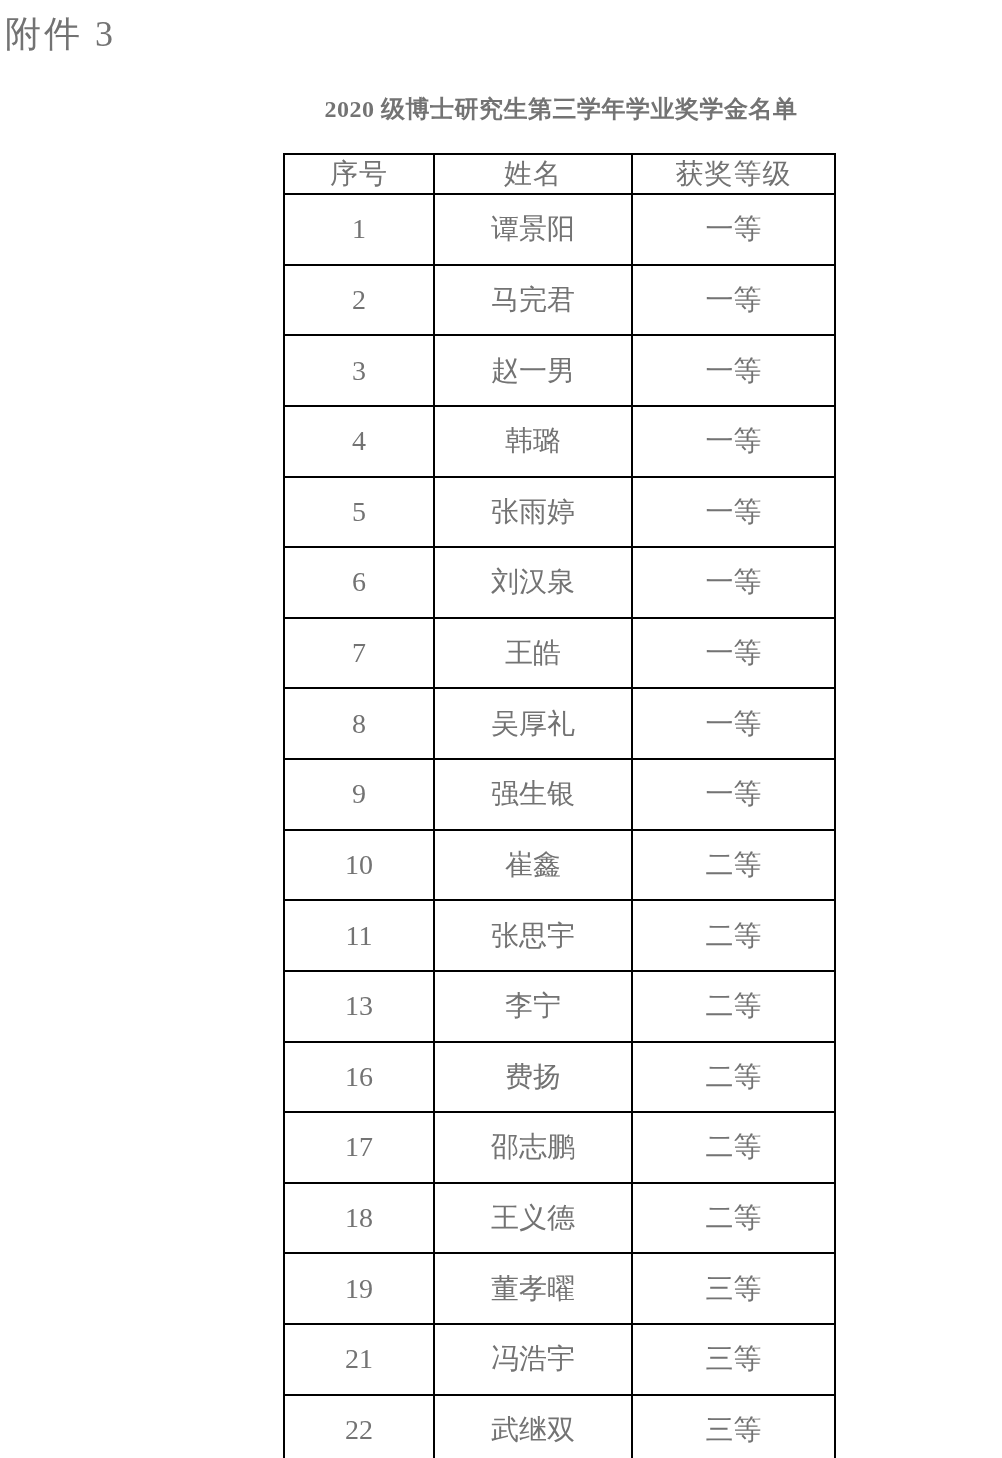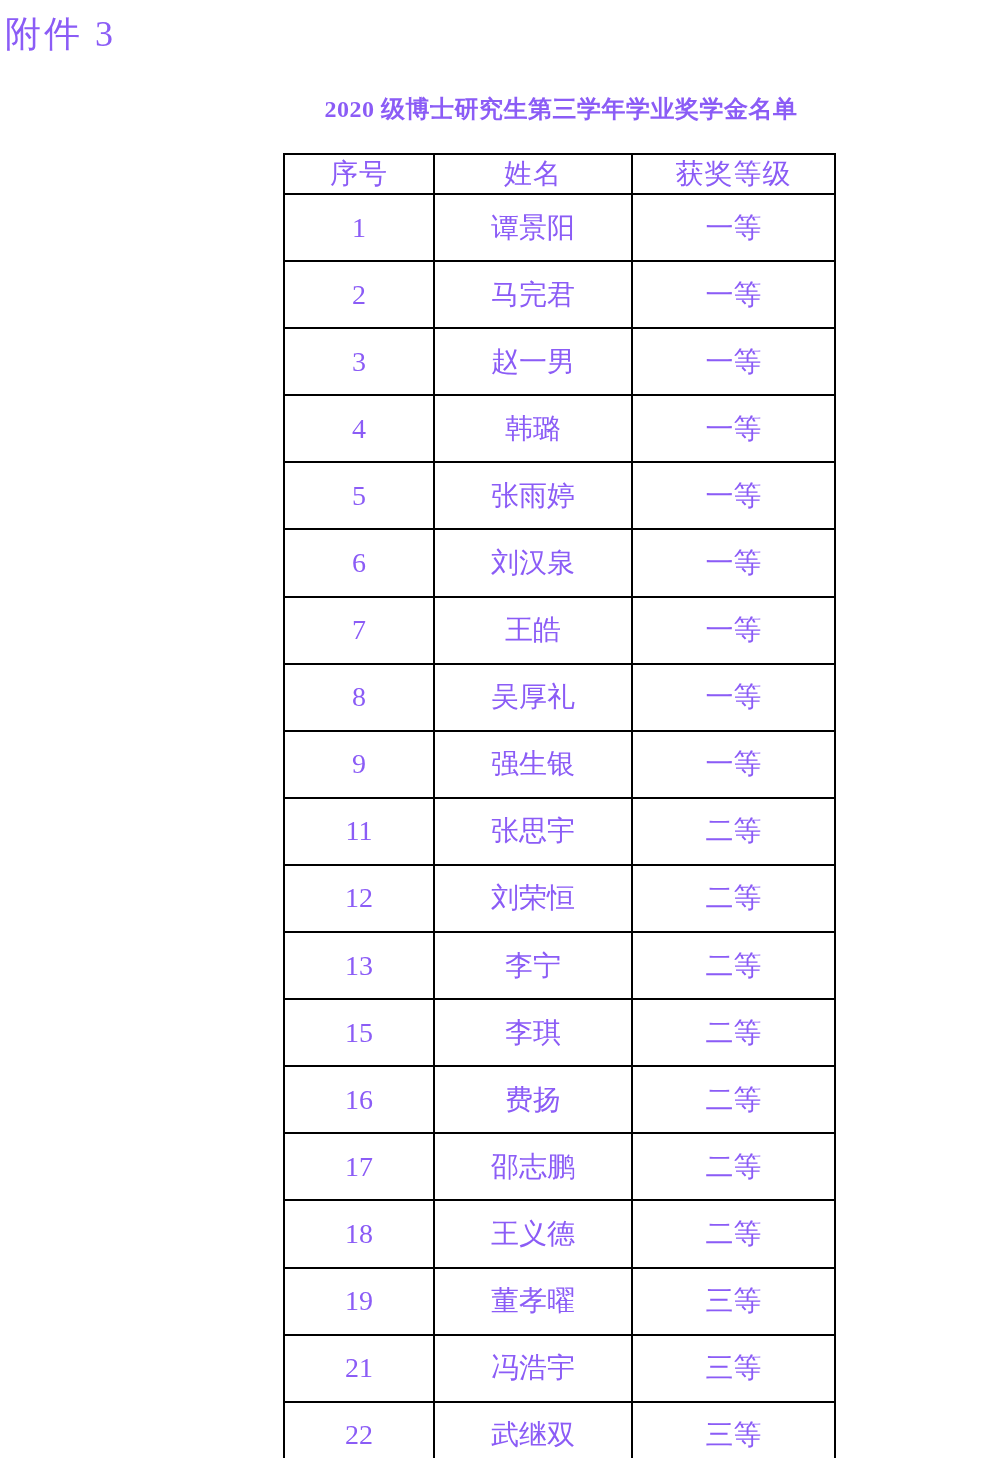--- a/index.html
+++ b/index.html
@@ -5,21 +5,21 @@
   html, body {
     margin: 0;
     padding: 0;
     background: #ffffff;
   }
   .page {
     position: relative;
     width: 1002px;
     height: 1458px;
     background: #ffffff;
-    color: #8b5cf6;
+    color: #737373;
     font-family: "Liberation Serif", "DejaVu Serif", serif;
     overflow: hidden;
   }
   .attachment-label {
     position: absolute;
     left: 5px;
     top: 10px;
     font-size: 36px;
     letter-spacing: 3px;
     font-weight: normal;
@@ -128,37 +128,32 @@
           <td class="cell-no">8</td>
           <td class="cell-name">吴厚礼</td>
           <td class="cell-level">一等</td>
         </tr>
         <tr>
           <td class="cell-no">9</td>
           <td class="cell-name">强生银</td>
           <td class="cell-level">一等</td>
         </tr>
         <tr>
+          <td class="cell-no">10</td>
+          <td class="cell-name">崔鑫</td>
+          <td class="cell-level">二等</td>
+        </tr>
+        <tr>
           <td class="cell-no">11</td>
           <td class="cell-name">张思宇</td>
           <td class="cell-level">二等</td>
         </tr>
         <tr>
-          <td class="cell-no">12</td>
-          <td class="cell-name">刘荣恒</td>
-          <td class="cell-level">二等</td>
-        </tr>
-        <tr>
           <td class="cell-no">13</td>
           <td class="cell-name">李宁</td>
-          <td class="cell-level">二等</td>
-        </tr>
-        <tr>
-          <td class="cell-no">15</td>
-          <td class="cell-name">李琪</td>
           <td class="cell-level">二等</td>
         </tr>
         <tr>
           <td class="cell-no">16</td>
           <td class="cell-name">费扬</td>
           <td class="cell-level">二等</td>
         </tr>
         <tr>
           <td class="cell-no">17</td>
           <td class="cell-name">邵志鹏</td>

